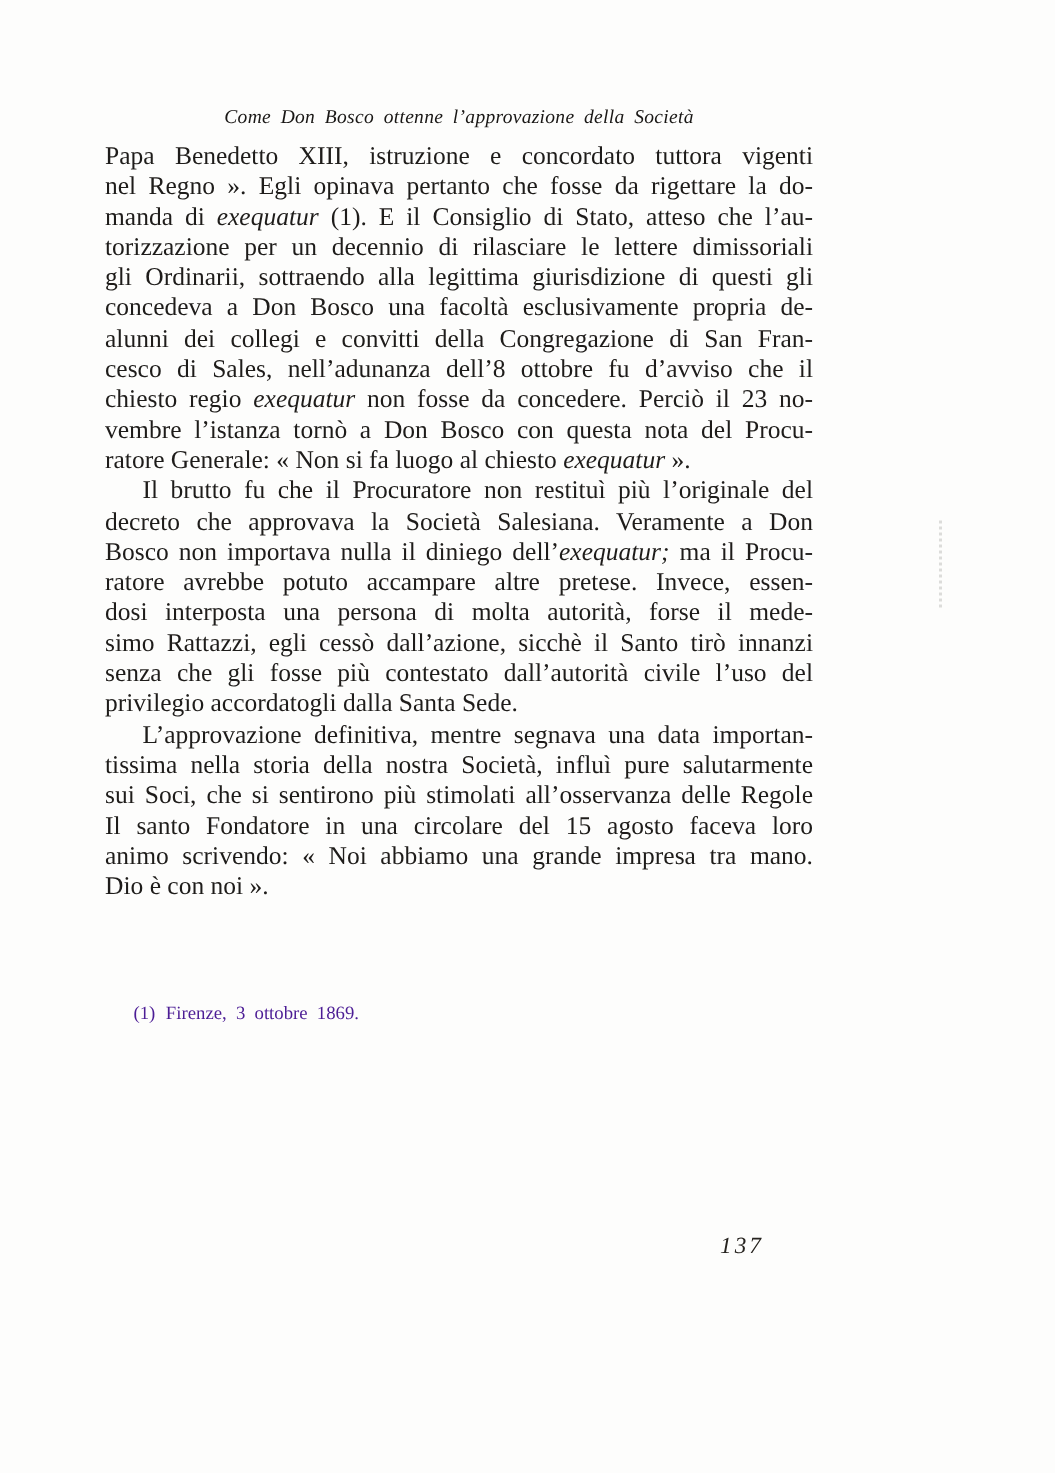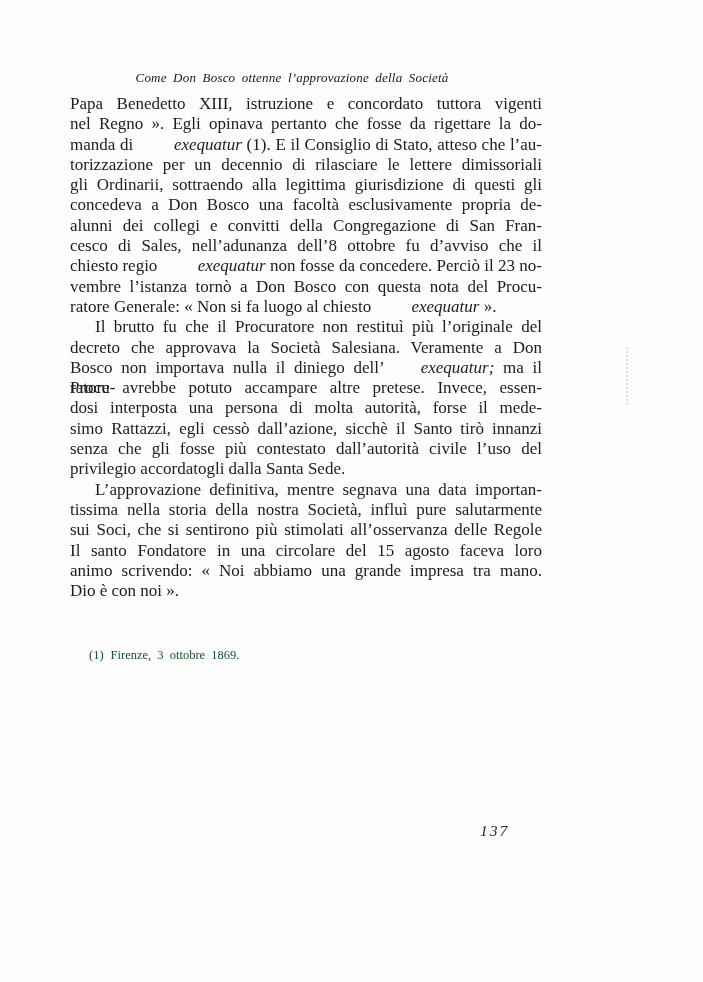--- a/index.html
+++ b/index.html
@@ -12,21 +12,21 @@
     width: 703px;
     height: 982px;
     background: #fdfdfc;
     font-family: "Liberation Serif", "DejaVu Serif", serif;
     color: #1e1c1a;
     overflow: hidden;
   }
   .running-header {
     position: absolute;
     top: 70px;
-    left: 56px;
+    left: 70px;
     width: 472px;
     text-align: center;
     font-style: italic;
     font-size: 13px;
     word-spacing: 3px;
     letter-spacing: 0.2px;
     color: #191715;
   }
   .body-text {
     position: absolute;
@@ -43,29 +43,28 @@
     white-space: normal;
   }
   .line.last {
     text-align-last: left;
   }
   .line.indent {
     text-indent: 25px;
   }
   .line i {
     font-style: italic;
-    margin-left: 36px;
   }
   .footnote {
     position: absolute;
-    top: 648px;
+    top: 668px;
     left: 89px;
     font-size: 12.5px;
     word-spacing: 3px;
-    color: #14532d;
+    color: #4c1d95;
     font-family: Liberation Serif, serif;
   }
   .footnote .marker {
     margin-right: 7px;
   }
   .page-number {
     position: absolute;
     top: 810px;
     left: 480px;
     font-style: italic;

